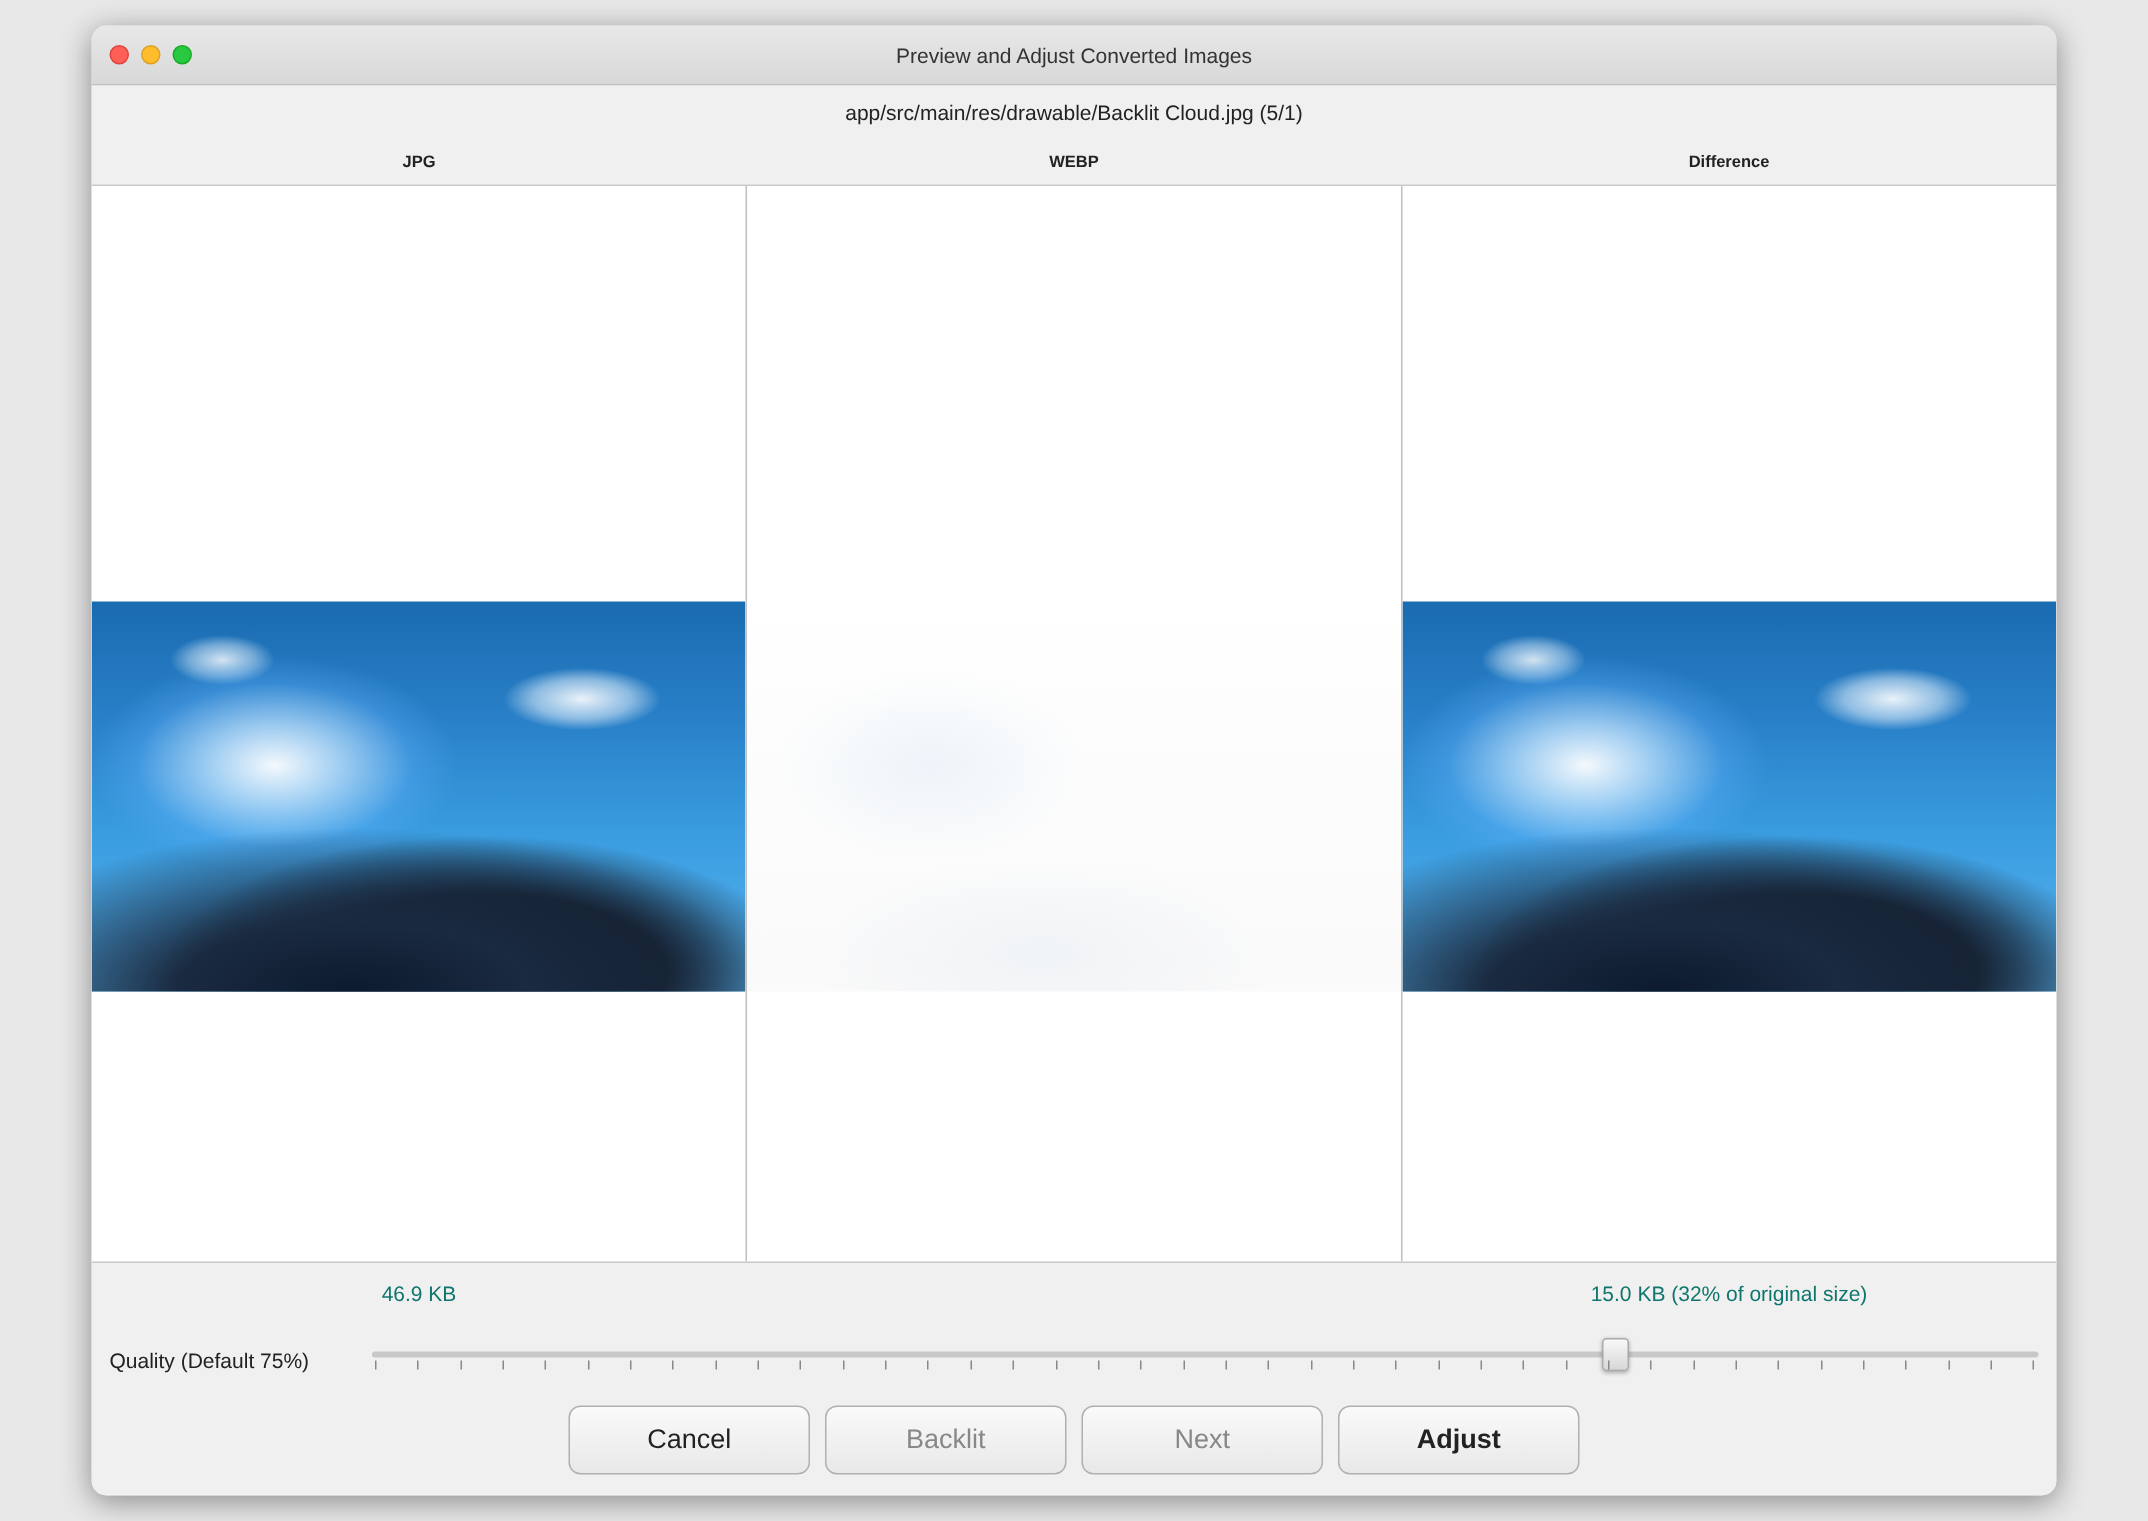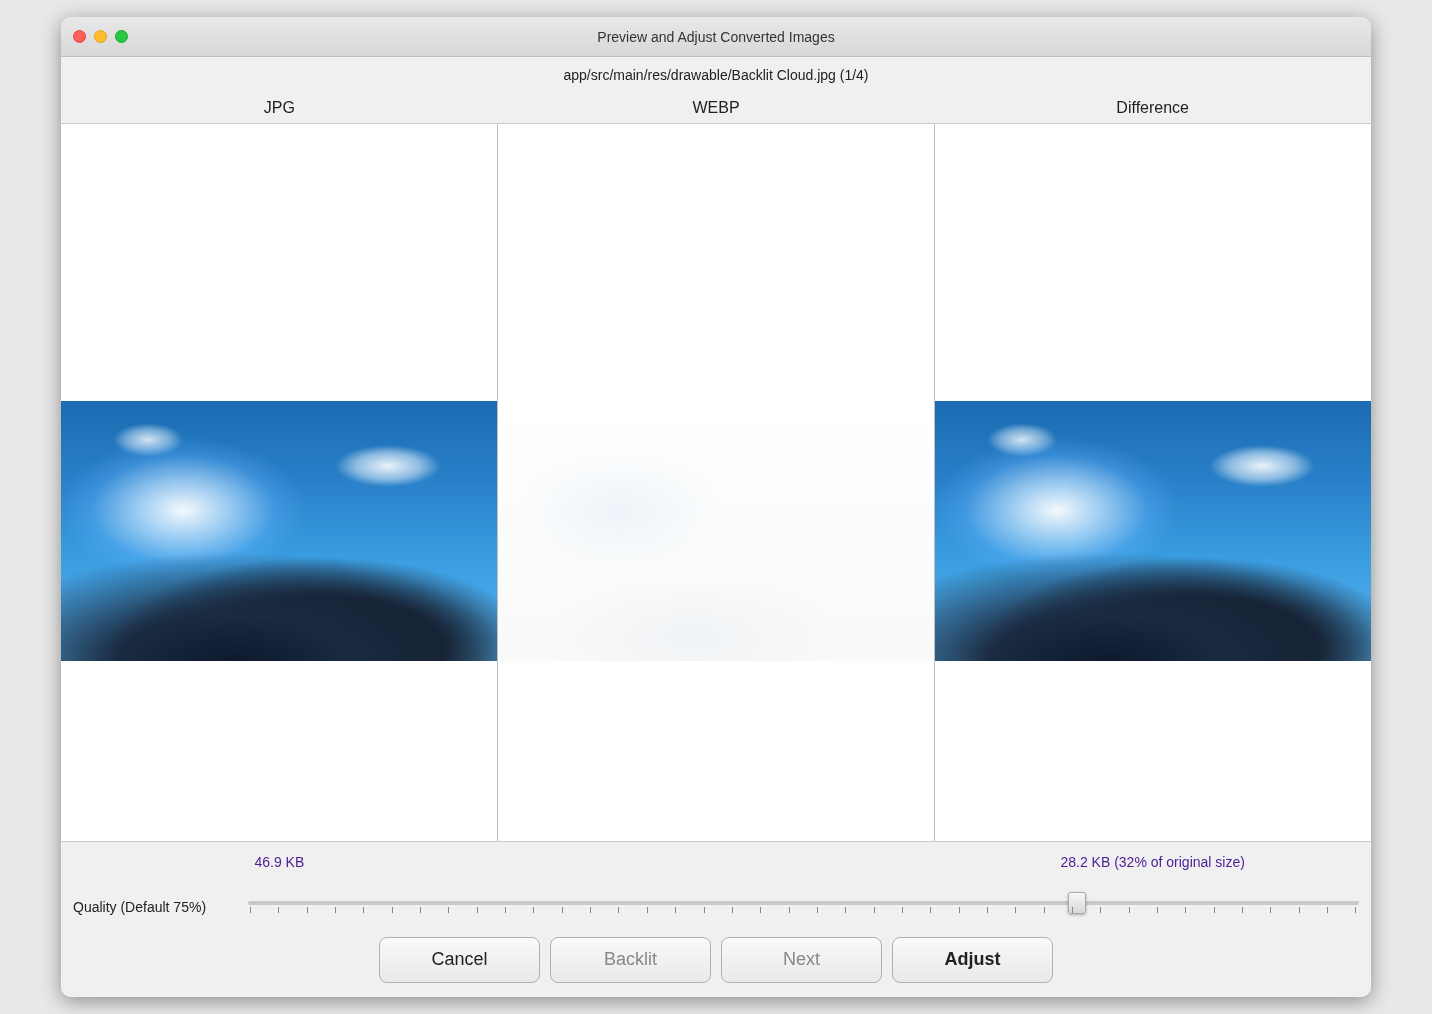--- a/index.html
+++ b/index.html
@@ -85,22 +85,22 @@
       display: flex;
       height: 30px;
       align-items: center;
       background: #f0f0f0;
       flex-shrink: 0;
     }
 
     .col-header {
       flex: 1;
       text-align: center;
-      font-size: 16px;
-      font-weight: 400;
+      font-size: 11px;
+      font-weight: 700;
       color: #222;
     }
 
     
     .preview-area {
       flex: 1;
       display: flex;
       background: white;
       border-top: 1px solid #c8c8c8;
       border-bottom: 1px solid #c8c8c8;
@@ -171,21 +171,21 @@
       background: #f0f0f0;
       display: flex;
       align-items: center;
       flex-shrink: 0;
     }
 
     .size-info {
       flex: 1;
       text-align: center;
       font-size: 14px;
-      color: #4c1d95;
+      color: #0f766e;
     }
 
     .size-info.middle {
       visibility: hidden;
     }
 
     
     .quality-row {
       height: 50px;
       background: #f0f0f0;
@@ -301,21 +301,21 @@
   <div class="title-bar">
     <div class="traffic-lights">
       <div class="traffic-light close"></div>
       <div class="traffic-light minimize"></div>
       <div class="traffic-light maximize"></div>
     </div>
     <span class="title-text">Preview and Adjust Converted Images</span>
   </div>
 
   <div class="subtitle-bar">
-    <span class="subtitle-text">app/src/main/res/drawable/Backlit Cloud.jpg (1/4)</span>
+    <span class="subtitle-text">app/src/main/res/drawable/Backlit Cloud.jpg (5/1)</span>
   </div>
 
   <div class="col-headers">
     <div class="col-header">JPG</div>
     <div class="col-header">WEBP</div>
     <div class="col-header">Difference</div>
   </div>
 
   <div class="preview-area">
 
@@ -329,21 +329,21 @@
 
     <div class="preview-panel">
       <div class="cloud-image webp-cloud"></div>
     </div>
 
   </div>
 
   <div class="size-bar">
     <div class="size-info">46.9 KB</div>
     <div class="size-info middle"></div>
-    <div class="size-info">28.2 KB (32% of original size)</div>
+    <div class="size-info">15.0 KB (32% of original size)</div>
   </div>
 
   <div class="quality-row">
     <span class="quality-label">Quality (Default 75%)</span>
     <div class="slider-wrapper">
       <input type="range" min="0" max="100" value="75" style="width: 100%;">
       <div class="ticks-row">
         <div class="tick-mark"></div>
         <div class="tick-mark"></div>
         <div class="tick-mark"></div>

